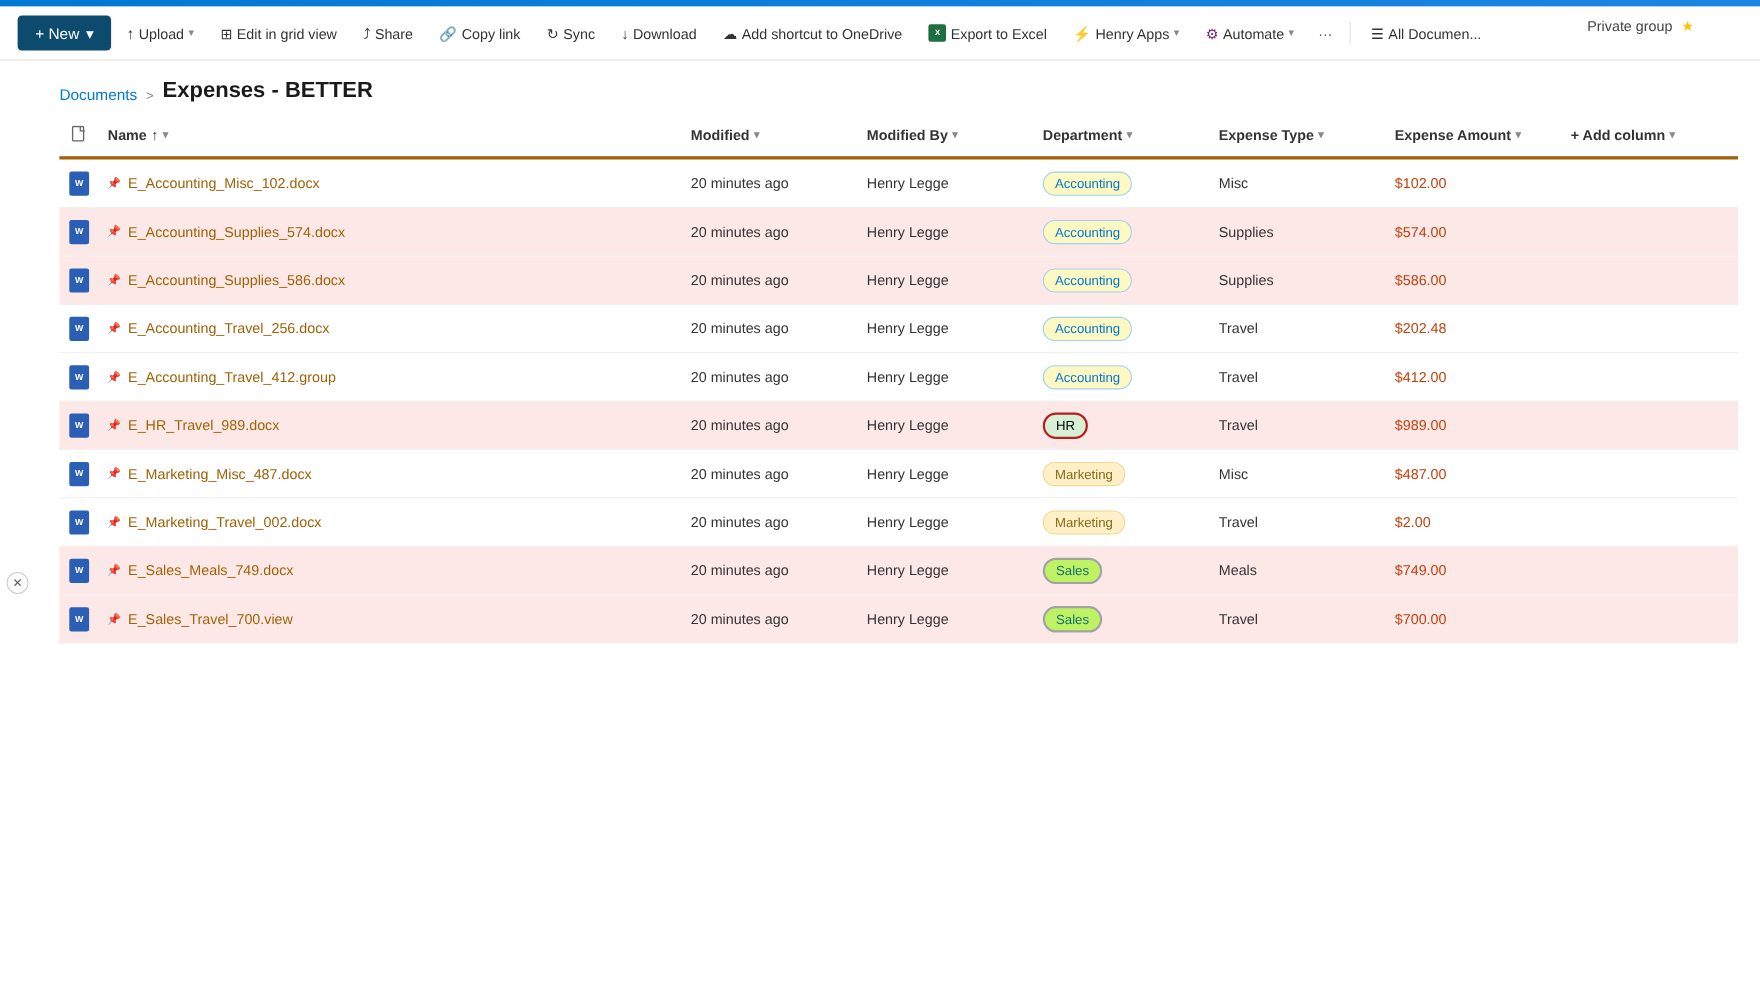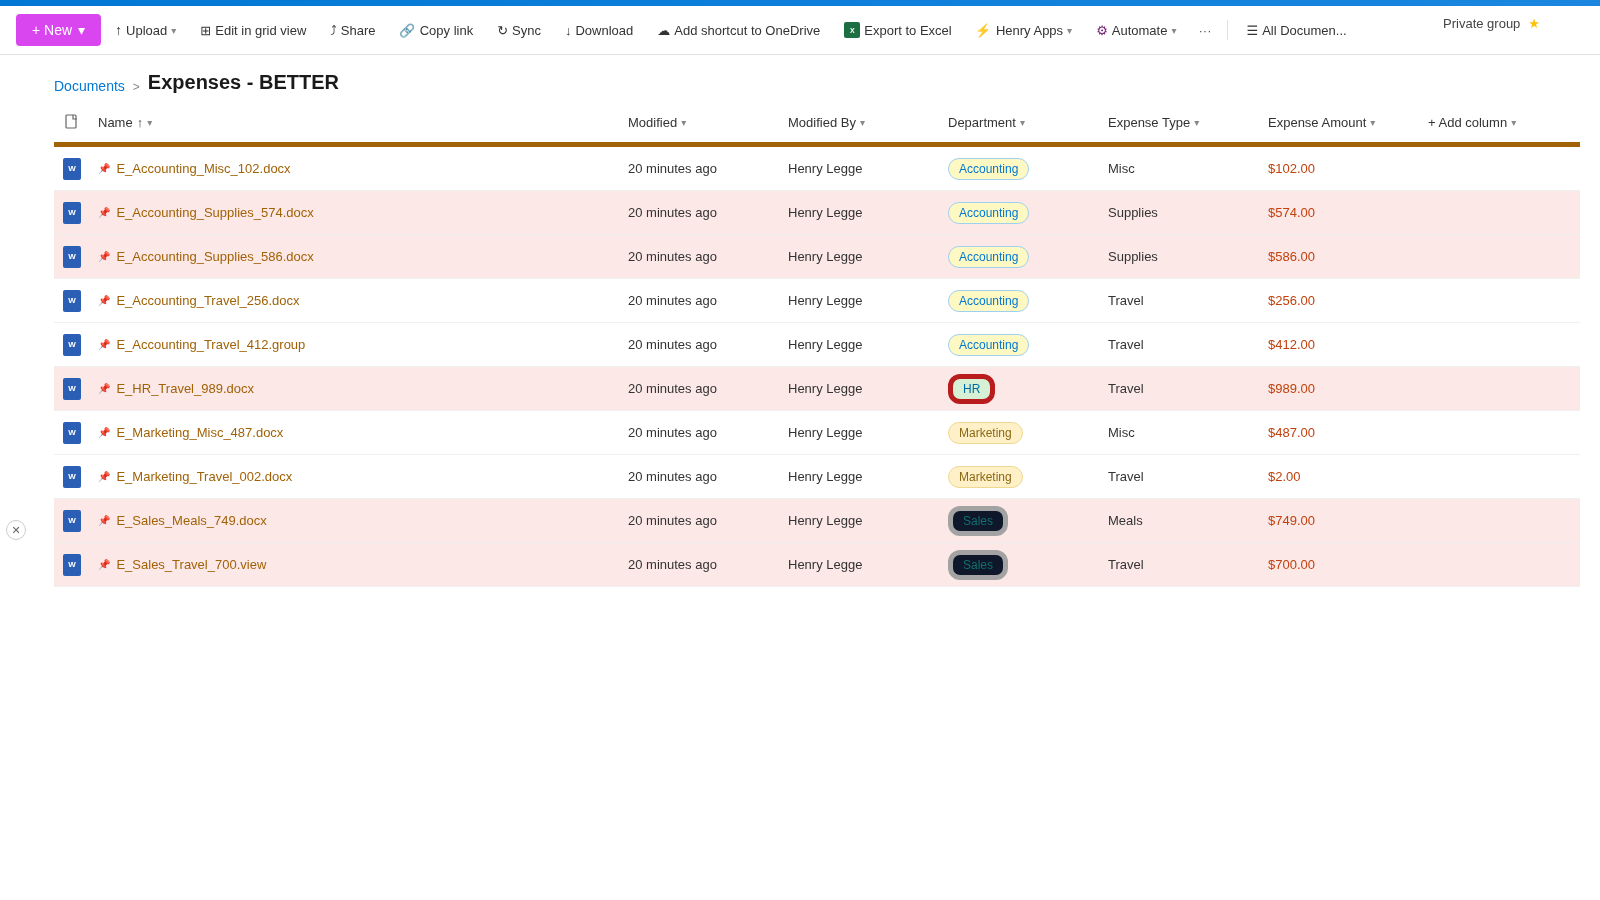--- a/index.html
+++ b/index.html
@@ -29,21 +29,21 @@
       border: none;
       background: transparent;
       cursor: pointer;
       border-radius: 4px;
       font-size: 13px;
       color: #333;
       white-space: nowrap;
     }
 
     .toolbar-btn-primary {
-      background: #d946ef;
+      background: #0c4a6e;
       color: #fff;
       border-radius: 4px;
       padding: 8px 16px;
       font-size: 14px;
       font-weight: 500;
       border: none;
       cursor: pointer;
       display: flex;
       align-items: center;
       gap: 6px;
@@ -72,23 +72,23 @@
 
     .list-container {
       padding: 0 20px 0 54px;
     }
 
     .list-header {
       display: grid;
       grid-template-columns: 36px 2fr 160px 160px 160px 160px 160px 160px;
       align-items: center;
       padding: 8px 0;
-      border-bottom: 5px solid #a16207;
+      border-bottom: 3px solid #a16207;
       font-size: 13px;
-      font-weight: 400;
+      font-weight: 700;
       color: #333;
       gap: 0;
     }
 
     .list-header-cell {
       display: flex;
       align-items: center;
       gap: 4px;
       padding: 4px 8px;
       cursor: pointer;
@@ -130,23 +130,23 @@
     .dept-badge {
       display: inline-flex;
       align-items: center;
       padding: 3px 10px;
       border-radius: 12px;
       font-size: 12px;
       font-weight: 500;
     }
 
     .badge-accounting { background: #fef9c3; color: #0078d4; border: 1px solid #a0d0f0; }
-    .badge-hr { background: #d5f0d5; color: #0369a1; border: 5px solid #b91c1c; }
+    .badge-hr { background: #d5f0d5; color: #000000; border: 2px solid #b91c1c; }
     .badge-marketing { background: #fff0c8; color: #8a6914; border: 1px solid #f0d890; }
-    .badge-sales { background: #0f172a; color: #107070; border: 5px solid #a3a3a3; }
+    .badge-sales { background: #bef264; color: #107070; border: 2px solid #a3a3a3; }
 
     .amount { color: #c2410c; }
 
     .chevron-icon { color: #888; font-size: 10px; }
 
     .header-area {
       position: relative;
     }
 
     .all-docs-btn {
@@ -436,21 +436,21 @@
     <div class="list-cell">
       <span>Henry Legge</span>
     </div>
     <div class="list-cell">
       <span class="dept-badge badge-accounting">Accounting</span>
     </div>
     <div class="list-cell">
       <span>Travel</span>
     </div>
     <div class="list-cell amount">
-      <span>$256.00</span>
+      <span>$202.48</span>
     </div>
     <div class="list-cell"></div>
   </div>
       <div class="list-row">
     <div class="list-cell doc-icon-cell">
       <div class="word-icon">W</div>
     </div>
     <div class="list-cell">
       <span class="pin-icon" style="font-size:10px; color:#888;">📌</span>
       <span class="file-name">E_Accounting_Travel_412.group</span>

